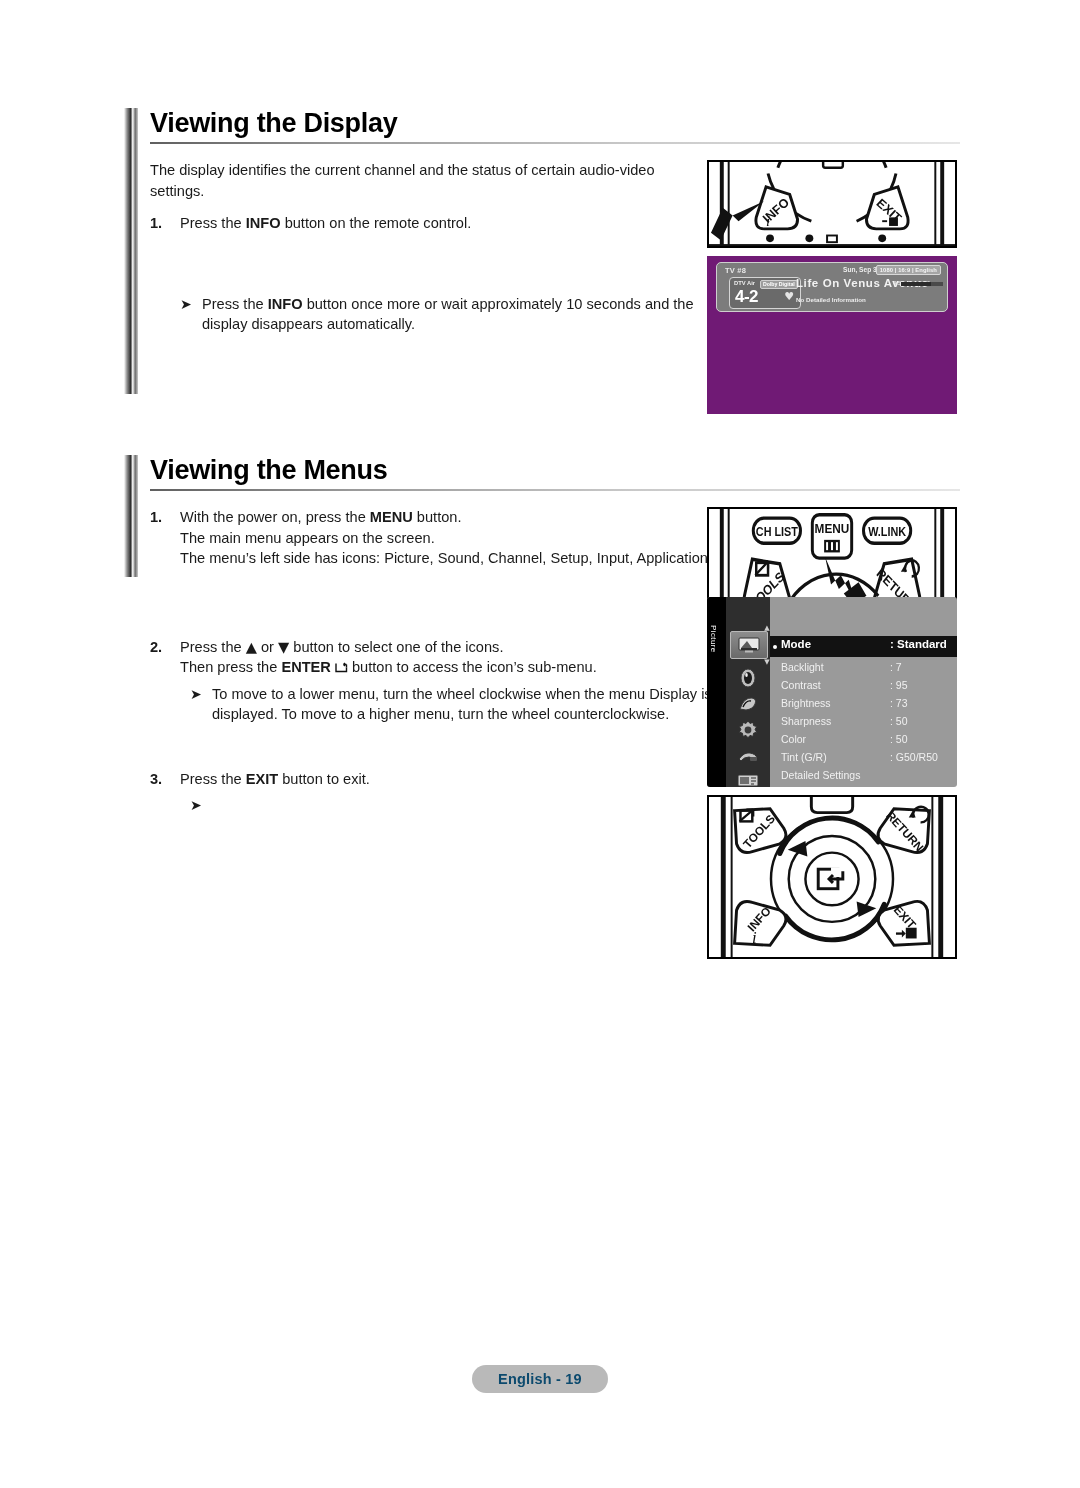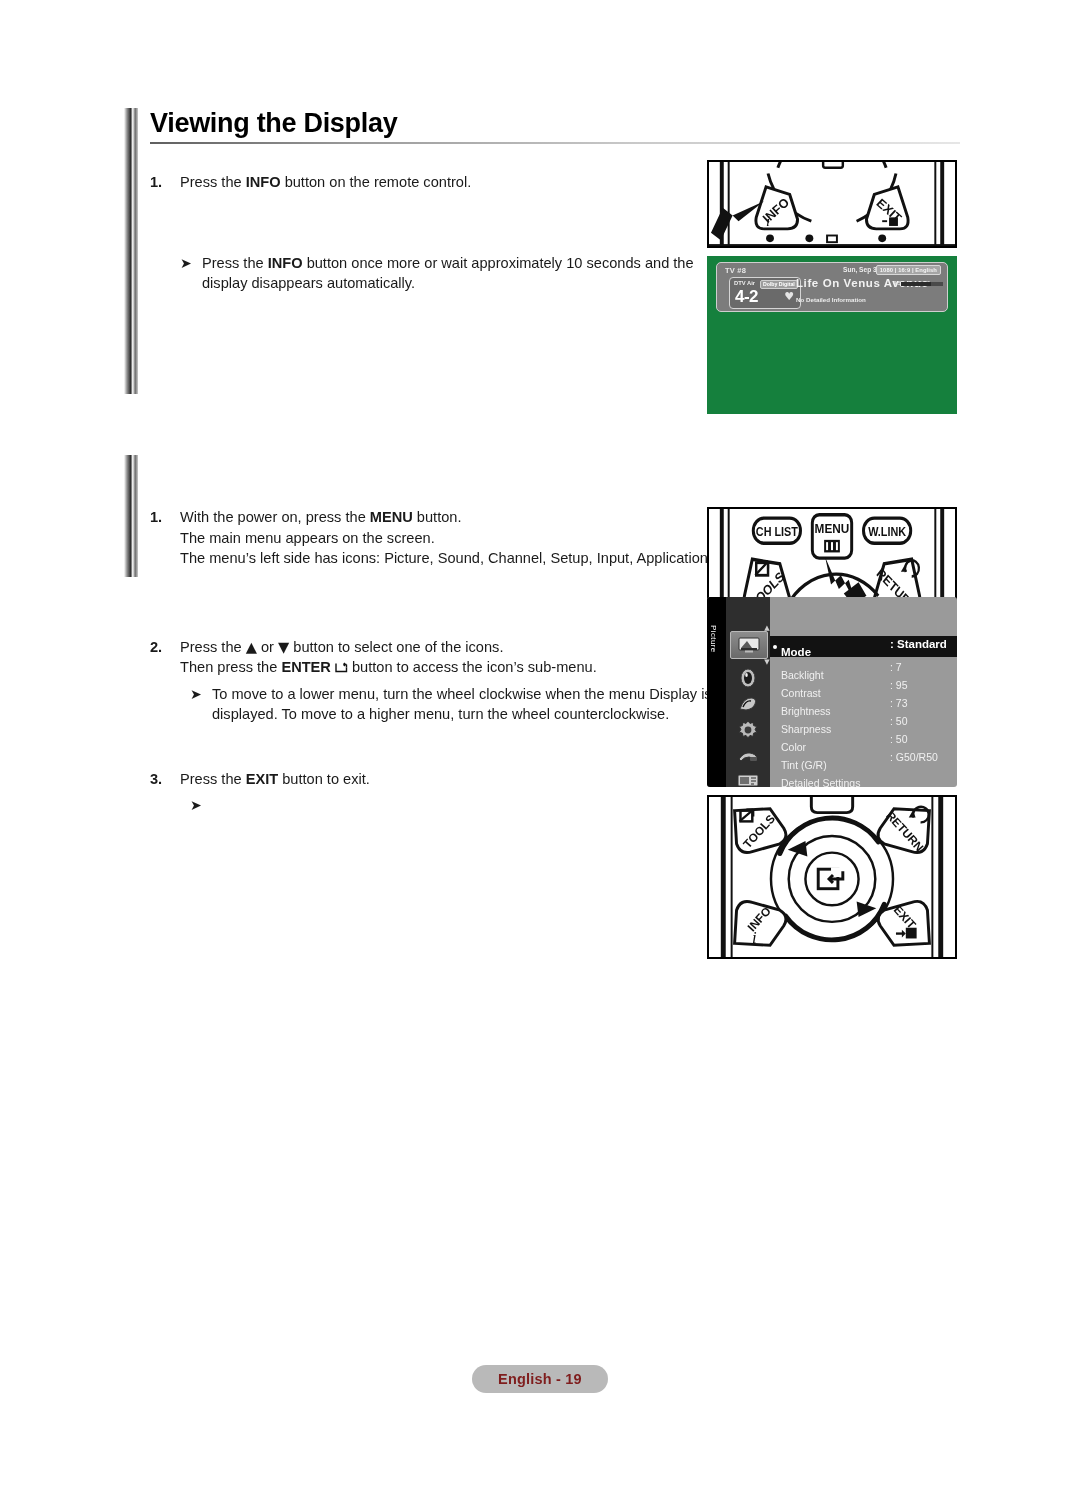--- a/index.html
+++ b/index.html
@@ -59,21 +59,21 @@
   .fig{position:absolute;box-sizing:border-box;}
   .figbox{
     width:100%;height:100%;box-sizing:border-box;
     border:2px solid #000;background:#fff;position:relative;overflow:hidden;
   }
   .figbox svg{display:block;width:100%;height:100%;}
 
   
   .tvfig{
     width:100%;height:100%;box-sizing:border-box;
-    background:#15803d;position:relative;overflow:hidden;
+    background:#701a75;position:relative;overflow:hidden;
   }
   .osd-banner{
     position:absolute;left:9px;top:6px;right:9px;height:48px;
     background:#7c7c7c;border:1px solid #cfcfcf;border-radius:5px;
   }
   .osd-top{
     position:absolute;left:8px;top:2px;right:6px;height:12px;
   }
   .osd-tvlabel{
     position:absolute;left:0;top:1px;color:#e8e8e8;font-size:7.5px;font-weight:bold;
@@ -151,49 +151,50 @@
   .menu-right{
     position:absolute;left:63px;top:0;right:0;height:100%;
   }
   .menu-rowhl{
     position:absolute;left:0;right:0;height:21px;background:#121212;
   }
   .menu-row{
     position:absolute;left:0;right:0;height:19px;
     font-size:10.5px;color:#f0f0f0;
   }
-  .menu-row .lab{position:absolute;left:11px;top:2px;margin-top:8px;}
+  .menu-row .lab{position:absolute;left:11px;top:2px;}
   .menu-row .val{position:absolute;left:120px;top:2px;}
   .menu-row.sel .lab,.menu-row.sel .val{font-weight:bold;font-size:11.5px;top:1px;color:#fff;}
   .menu-row.sel .dot{
     position:absolute;left:3px;top:8px;width:4px;height:4px;background:#fff;border-radius:50%;
   }
 
   
   .footer{
     position:absolute;left:0;right:0;bottom:0;display:flex;justify-content:center;
   }
   .pagebadge{
     background:#b9b9b9;border-radius:16px;padding:6px 26px;
-    font-size:14.5px;font-weight:bold;color:#7f1d1d;letter-spacing:0.2px;
+    font-size:14.5px;font-weight:bold;color:#0c4a6e;letter-spacing:0.2px;
   }
 </style>
 </head>
 <body>
 
 <div class="page">
 
   <div class="section" style="left:124px;top:108px;width:836px;height:290px;">
     <div class="gradbar" style="height:286px;"></div>
     <div class="heading-wrap" style="width:836px;">
       <div class="heading-title">Viewing the Display</div>
       <div class="heading-rule" style="width:810px;"></div>
     </div>
 
     <div class="body" style="position:absolute;left:26px;top:52px;width:560px;">
+      <p class="para">The display identifies the current channel and the status of certain audio-video settings.</p>
 
       <div class="numrow" style="margin-top:12px;">
         <span class="num">1.</span>
         <span class="txt"><span>Press the </span><span class="b">INFO</span><span> button on the remote control.</span></span>
       </div>
 
 
       <div class="bulletrow" style="margin-top:60px;padding-left:30px;">
         <span class="bul gl">➤</span>
         <span class="txt"><span>Press the </span><span class="b">INFO</span><span> button once more or wait approximately 10 seconds and the display disappears automatically.</span></span>
@@ -258,20 +259,24 @@
         <span class="osd-barwrap">
             <i id="osd-progress-fill" style="width: 72%;"></i>
           </span>
         <span class="osd-nodetail">No Detailed Information</span>
       </div>
     </div>
   </div>
 
   <div class="section" style="left:124px;top:455px;width:836px;height:400px;">
     <div class="gradbar" style="height:122px;"></div>
+    <div class="heading-wrap" style="width:836px;">
+      <div class="heading-title">Viewing the Menus</div>
+      <div class="heading-rule" style="width:810px;"></div>
+    </div>
 
     <div class="body" style="position:absolute;left:26px;top:52px;width:570px;">
 
       <div class="numrow">
         <span class="num">1.</span>
         <span class="txt">
           <span>With the power on, press the </span><span class="b">MENU</span><span> button.</span><br>
           <span>The main menu appears on the screen.</span><br>
           <span>The menu’s left side has icons: Picture, Sound, Channel, Setup, Input, Application.</span>
         </span>

